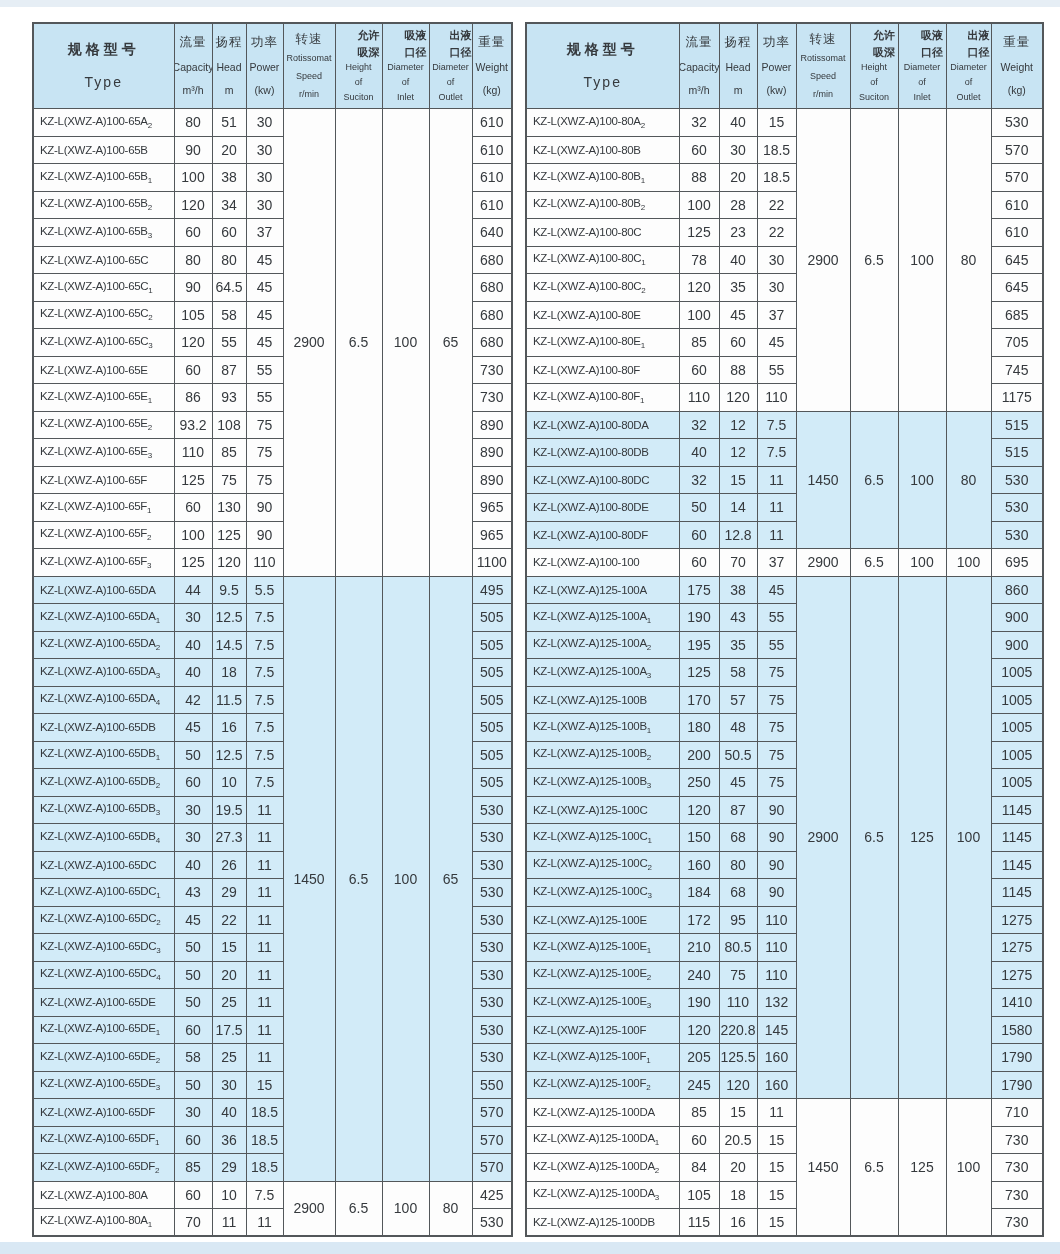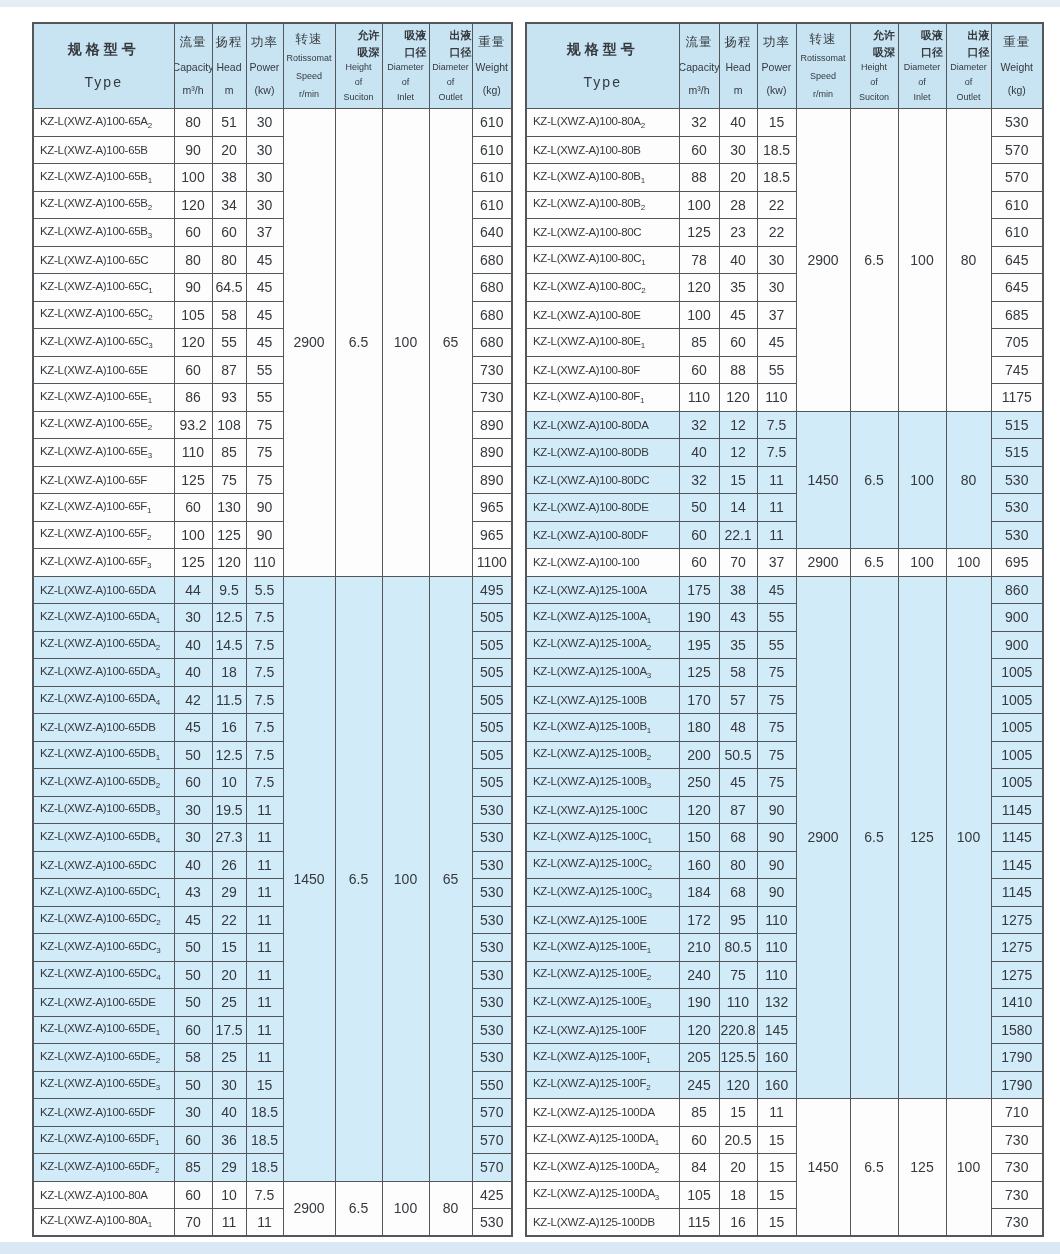--- a/index.html
+++ b/index.html
@@ -651,21 +651,21 @@
         <tr class="hl">
           <td class="type">KZ-L(XWZ-A)100-80DE</td>
           <td>50</td>
           <td>14</td>
           <td>11</td>
           <td>530</td>
         </tr>
         <tr class="hl">
           <td class="type">KZ-L(XWZ-A)100-80DF</td>
           <td>60</td>
-          <td>22.1</td>
+          <td>12.8</td>
           <td>11</td>
           <td>530</td>
         </tr>
         <tr>
           <td class="type">KZ-L(XWZ-A)100-100</td>
           <td>60</td>
           <td>70</td>
           <td>37</td>
           <td class="merged" rowspan="1">2900</td>
           <td class="merged" rowspan="1">6.5</td>

